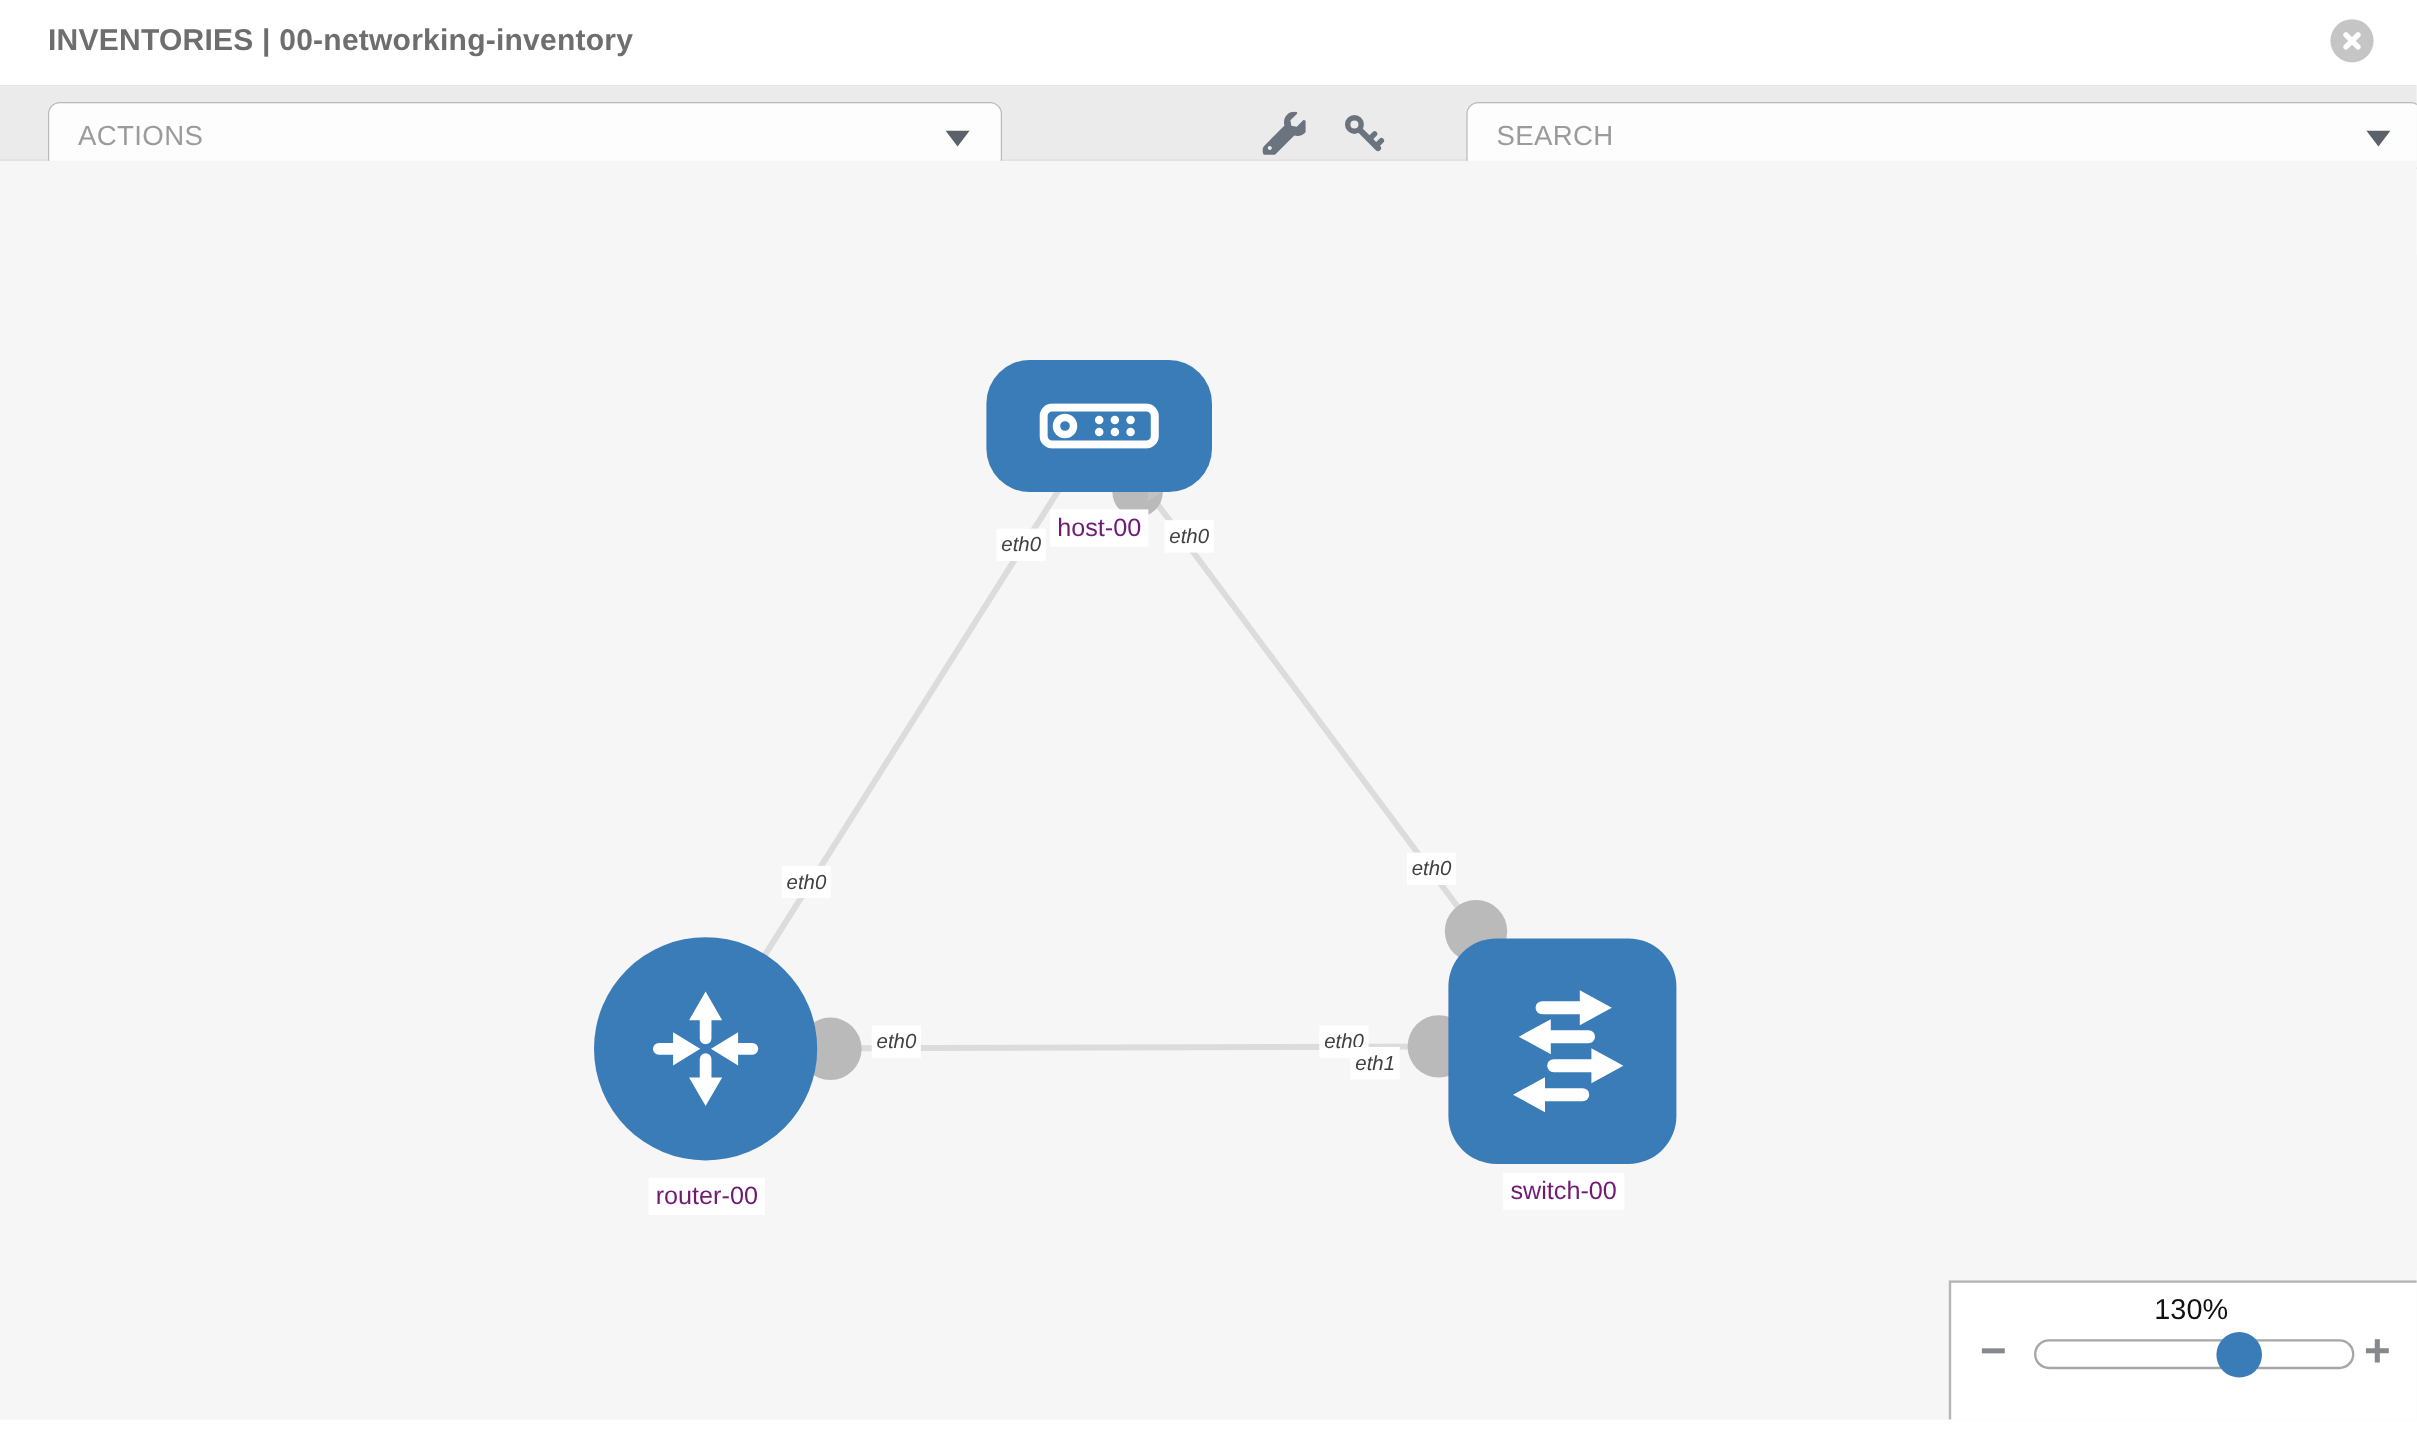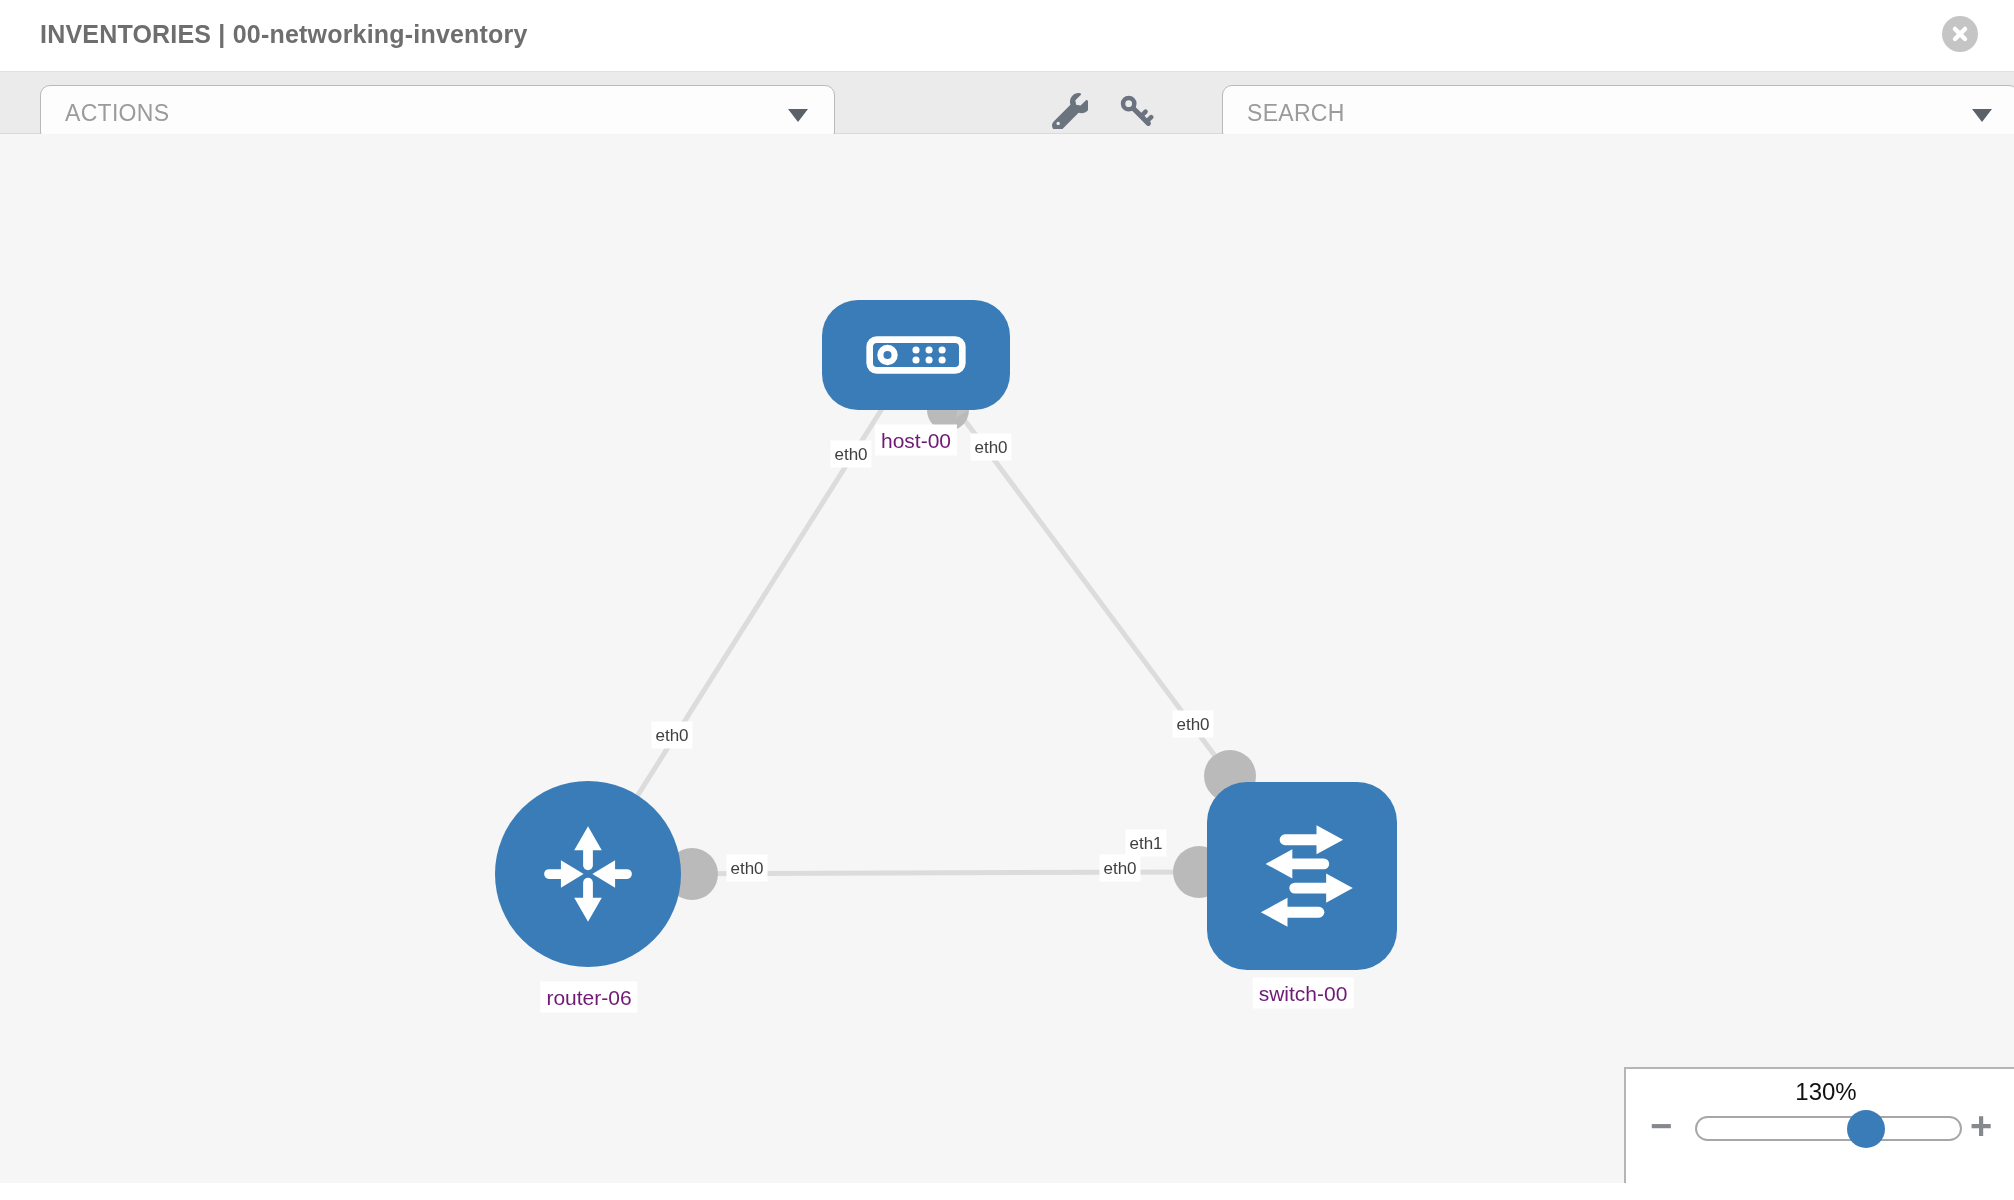--- a/index.html
+++ b/index.html
@@ -29,21 +29,21 @@
   
   .canvas { position:relative; width:2014px; height:1049px; background:#f6f6f6; overflow:hidden; }
   .net-svg { position:absolute; left:0; top:0; }
 
   .node { position:absolute; background:#3a7cb8; display:flex; align-items:center; justify-content:center; z-index:4; }
   .node-host   { left:822px; top:166px; width:188px; height:110px; border-radius:36px; }
   .node-router { left:495px; top:647px; width:186px; height:186px; border-radius:50%; }
   .node-switch { left:1207px; top:648px; width:190px; height:188px; border-radius:40px; }
 
   .chip { position:absolute; transform:translate(-50%,-50%); background:#ffffff; color:#404040;
-          font-size:17px; line-height:1; padding:5px 4px; white-space:nowrap; z-index:5; }
+          font-size:17px; line-height:1; padding:5px 4px; white-space:nowrap; z-index:5;font-style:italic; }
   .node-label { position:absolute; transform:translate(-50%,-50%); background:#ffffff; color:#701a75;
           font-size:21px; line-height:1; padding:5px 6px; white-space:nowrap; z-index:6; }
 
   
   .zoom-panel { position:absolute; left:1624px; top:933px; width:420px; height:160px;
                 background:#ffffff; border:2px solid #b5b5b5; z-index:8; }
   .zoom-value { position:absolute; left:130px; top:9px; width:140px; text-align:center;
                 font-size:24px; color:#111; }
   .zoom-minus, .zoom-plus { position:absolute; color:#85898d; font-weight:bold; cursor:pointer; }
   .zoom-minus { left:24px; top:36px; font-size:38px; }
@@ -149,25 +149,25 @@
             <polygon points="8,39 17.5,33.8 17.5,44.2" stroke-width="1"></polygon>
         </g>
       </svg>
     </div>
 
     <div class="chip" style="left:851px;  top:320px;">eth0</div>
     <div class="chip" style="left:991px;  top:313px;">eth0</div>
     <div class="chip" style="left:672px;  top:601px;">eth0</div>
     <div class="chip" style="left:747px;  top:734px;">eth0</div>
     <div class="chip" style="left:1120px; top:734px;">eth0</div>
-    <div class="chip" style="left:1146px; top:709px;">eth1</div>
+    <div class="chip" style="left:1146px; top:752px;">eth1</div>
     <div class="chip" style="left:1193px; top:590px;">eth0</div>
 
     <div class="node-label" style="left:916px;  top:306px;">host-00</div>
-    <div class="node-label" style="left:589px;  top:863px;">router-06</div>
+    <div class="node-label" style="left:589px;  top:863px;">router-00</div>
     <div class="node-label" style="left:1303px; top:859px;">switch-00</div>
 
     <div class="zoom-panel">
       <div class="zoom-value">130%</div>
       <div class="zoom-minus">−</div>
       <div class="zoom-track"></div>
       <div class="zoom-handle"></div>
       <div class="zoom-plus">+</div>
     </div>
 

